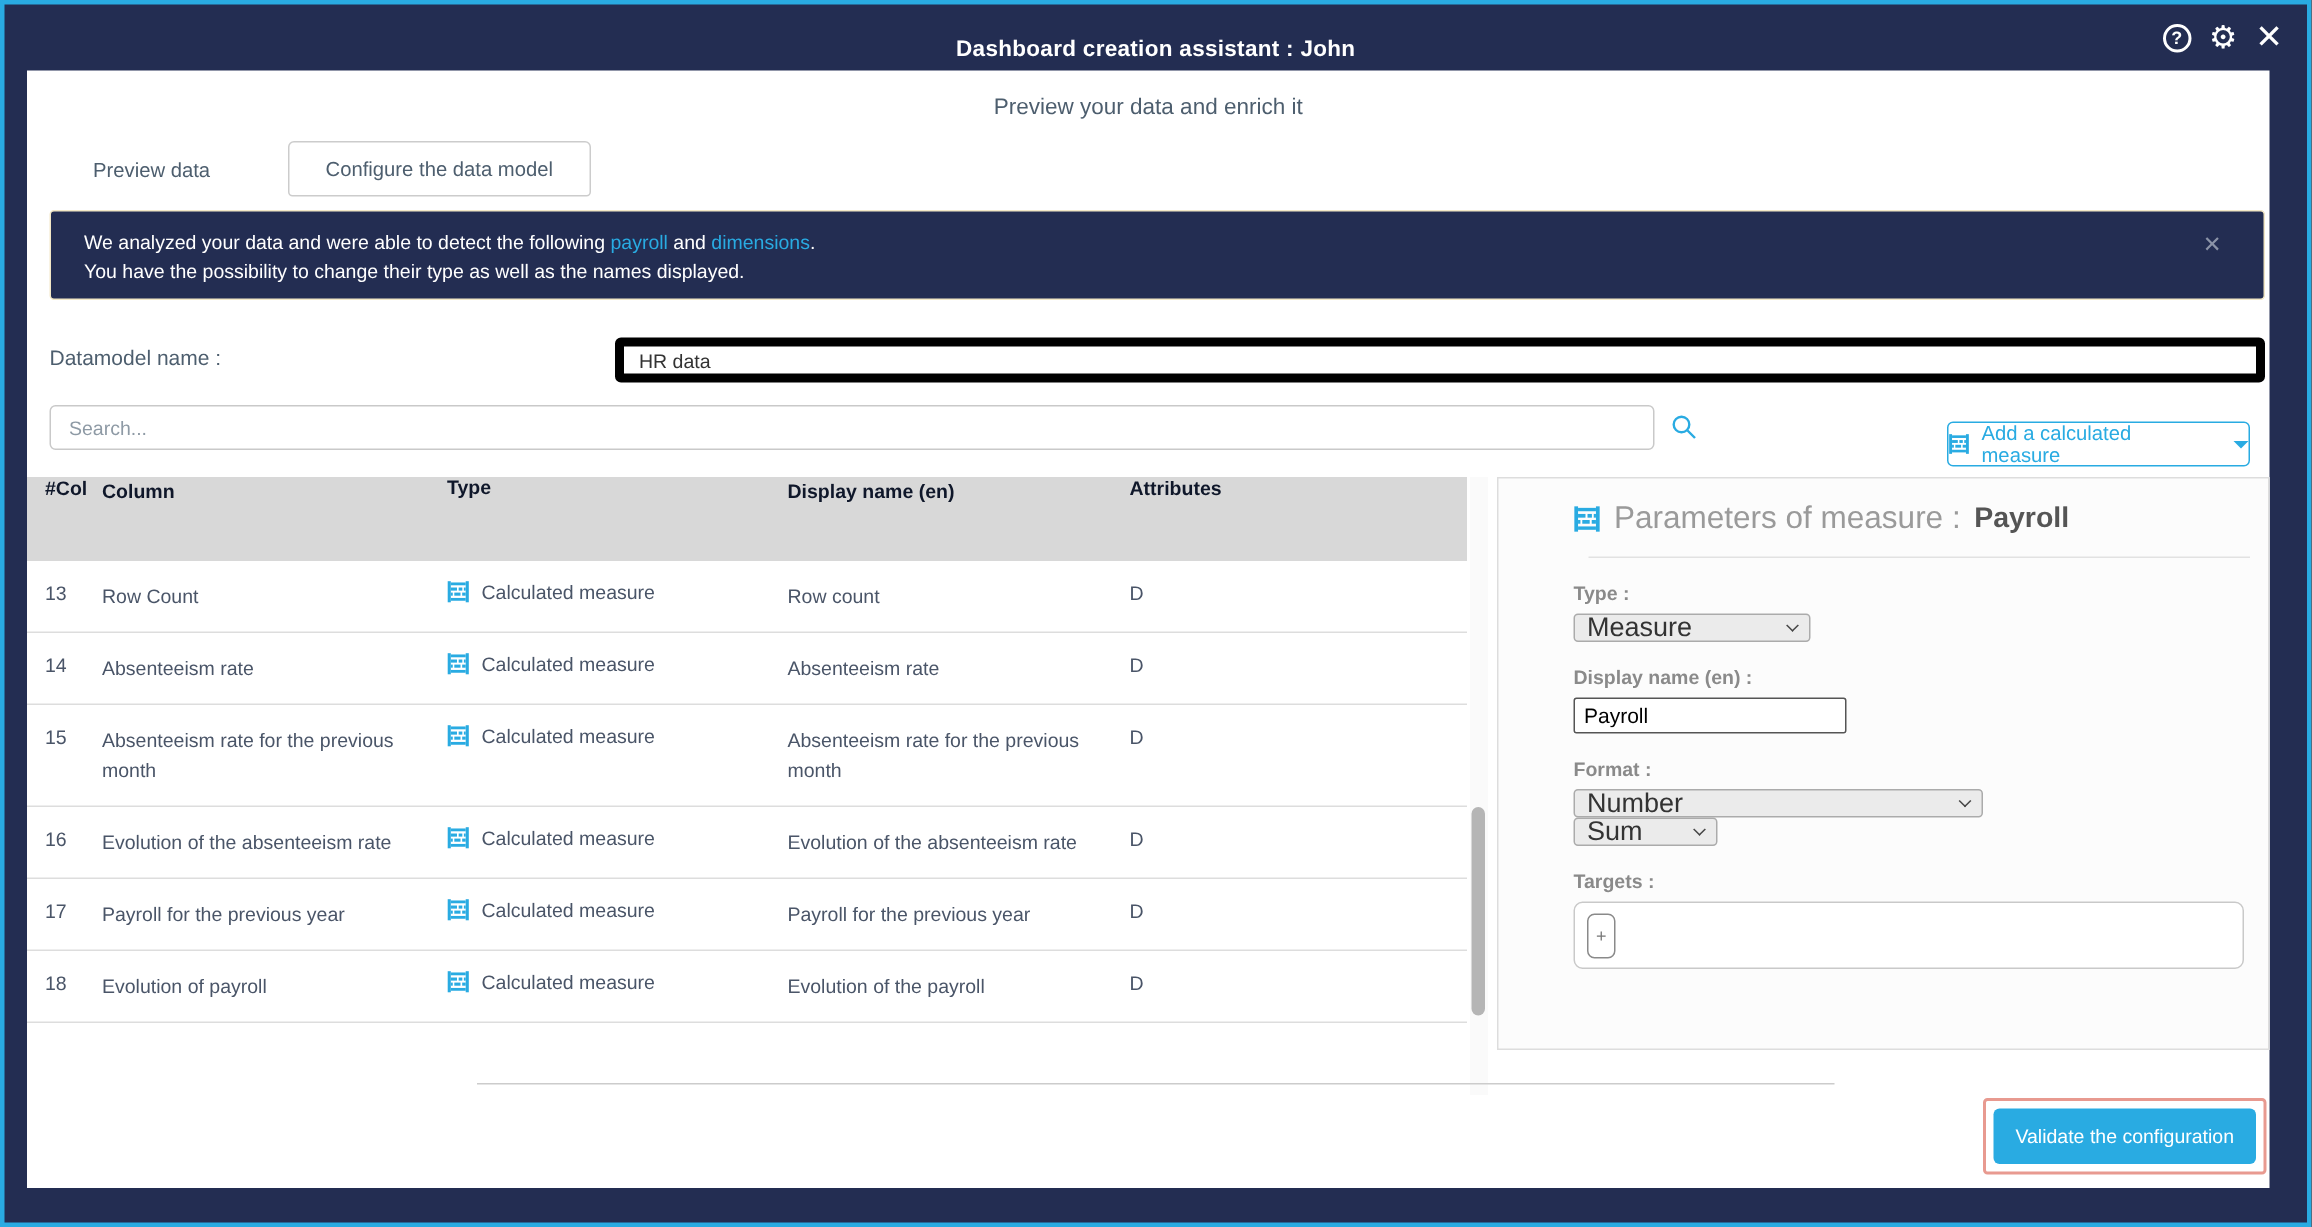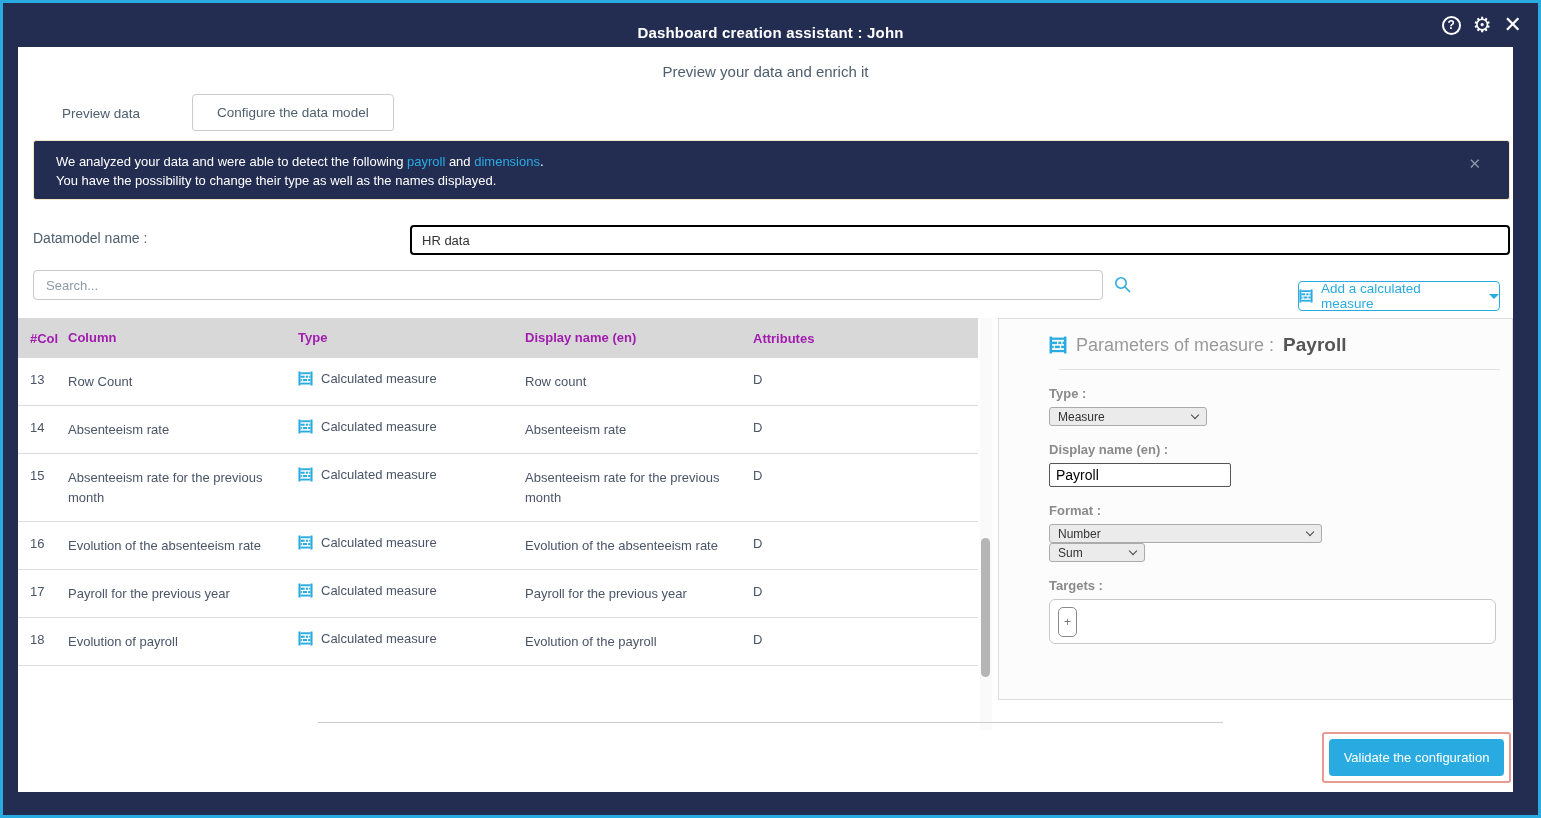--- a/index.html
+++ b/index.html
@@ -32,63 +32,63 @@
   
   .banner { position:absolute; left:15px; top:93px; width:1477px; height:60px;
     background:var(--navy,#232d52); border:1px solid #f2e7c6; border-radius:3px;
     color:#fff; font-size:13px; padding:11px 40px 0 22px; line-height:19px; }
   .banner a { color:var(--accent,#29abe2); text-decoration:none; cursor:pointer; }
   .banner-close { position:absolute; right:28px; top:13px; color:#8b93a7; font-size:15px;
     font-weight:bold; cursor:pointer; }
   
   .dm-label { position:absolute; left:15px; top:183px; font-size:14px; color:#4d5e6e; }
   .dm-input { position:absolute; left:392px; top:178px; width:1100px; height:30px;
-    border:2px solid #000000; border-radius:4px; font-size:13px; color:#333;
+    border:6px solid #000000; border-radius:4px; font-size:13px; color:#333;
     padding:0 10px; font-family:inherit; }
   
   .search-input { position:absolute; left:15px; top:223px; width:1070px; height:30px;
     border:1px solid #c9c9c9; border-radius:4px; font-size:13px; color:#333;
     padding:0 12px; font-family:inherit; }
   .search-input::placeholder { color:#8e9aa5; }
   .mag { position:absolute; left:1095px; top:228px; width:20px; height:20px; cursor:pointer; }
   .add-btn { position:absolute; left:1280px; top:234px; width:202px; height:30px;
     border:1px solid var(--accent,#29abe2); border-radius:4px; background:#fff;
     color:var(--accent,#29abe2); font-size:13.5px; display:flex; align-items:center;
     justify-content:center; gap:8px; cursor:pointer; }
   .caret-down { width:0; height:0; border-left:5px solid transparent; border-right:5px solid transparent;
     border-top:5px solid var(--accent,#29abe2); margin-left:4px; }
   
   .table { position:absolute; left:0; top:271px; width:960px; }
-  .thead { display:flex; background:#d8d8d8; height:40px; align-items:center;
-    font-size:13px; font-weight:bold; color:#a21caf; }
+  .thead { display:flex; background:#d8d8d8; height:56px; align-items:flex-start;
+    font-size:13px; font-weight:bold; color:#0f172a; }
   .trow { display:flex; border-bottom:1px solid #ddd; font-size:13px; color:#4a5568;
     align-items:flex-start; padding:14px 0 13px 0; min-height:48px; cursor:pointer; background:#fff; }
   .c-col   { width:50px;  padding-left:12px; flex:none; }
   .c-column{ width:230px; padding-right:24px; flex:none; line-height:20px; }
   .c-type  { width:227px; flex:none; display:flex; align-items:center; gap:8px; margin-top:-1px; }
   .c-display{ width:228px; padding-right:28px; flex:none; line-height:20px; }
   .c-attr  { flex:1; }
   .thead .c-type,.thead .c-display { display:block; padding-right:0; }
   .abacus { color:var(--accent,#29abe2); display:inline-flex; flex:none; }
   
   .sb-track { position:absolute; left:962px; top:271px; width:12px; height:412px; background:#fafafa; }
   .sb-thumb { position:absolute; left:1px; top:220px; width:9px; height:139px;
     background:#b5b5b5; border-radius:5px; cursor:pointer; }
   
   .panel { position:absolute; left:980px; top:271px; width:515px; height:382px;
     background:#fcfcfc; border:1px solid #ddd; }
   .panel-head { display:flex; align-items:center; gap:9px; padding:15px 0 0 50px; }
-  .panel-head .pt-pre { font-size:18px; color:#9a9a9a; }
+  .panel-head .pt-pre { font-size:21px; color:#9a9a9a; }
   .panel-head .pt-val { font-size:19px; color:#555; font-weight:bold; }
   .panel-sep { border:none; border-top:1px solid #e2e2e2; margin:13px 12px 0 60px; }
   .form { padding-left:50px; }
   .f-label { font-size:13px; font-weight:bold; color:#8a8a8a; margin:16px 0 6px 0; }
   .sel { background:#ebebeb; border:1px solid #ababab; border-radius:3px; height:19px;
     display:flex; align-items:center; justify-content:space-between; padding:0 8px;
-    font-size:12px; color:#333; cursor:pointer; }
+    font-size:18px; color:#333; cursor:pointer; }
   .sel .chev { width:6px; height:6px; border-right:1.8px solid #444; border-bottom:1.8px solid #444;
     transform:rotate(45deg); margin-top:-3px; flex:none; }
   .sel-type { width:158px; }
   .sel-format { width:273px; }
   .sel-agg { width:96px;gap:20px; }
   .txt-input { width:182px; height:24px; border:1px solid #555; border-radius:2px;
     font-size:14px; color:#000; padding:0 6px; font-family:inherit; background:#fff; }
   .targets-box { width:447px; height:45px; border:1px solid #c9c9c9; border-radius:6px;
     margin-top:2px; background:#fff; padding:7px 0 0 8px; }
   .target-add { width:19px; height:30px; border:1px solid #8a8a8a; border-radius:5px;

